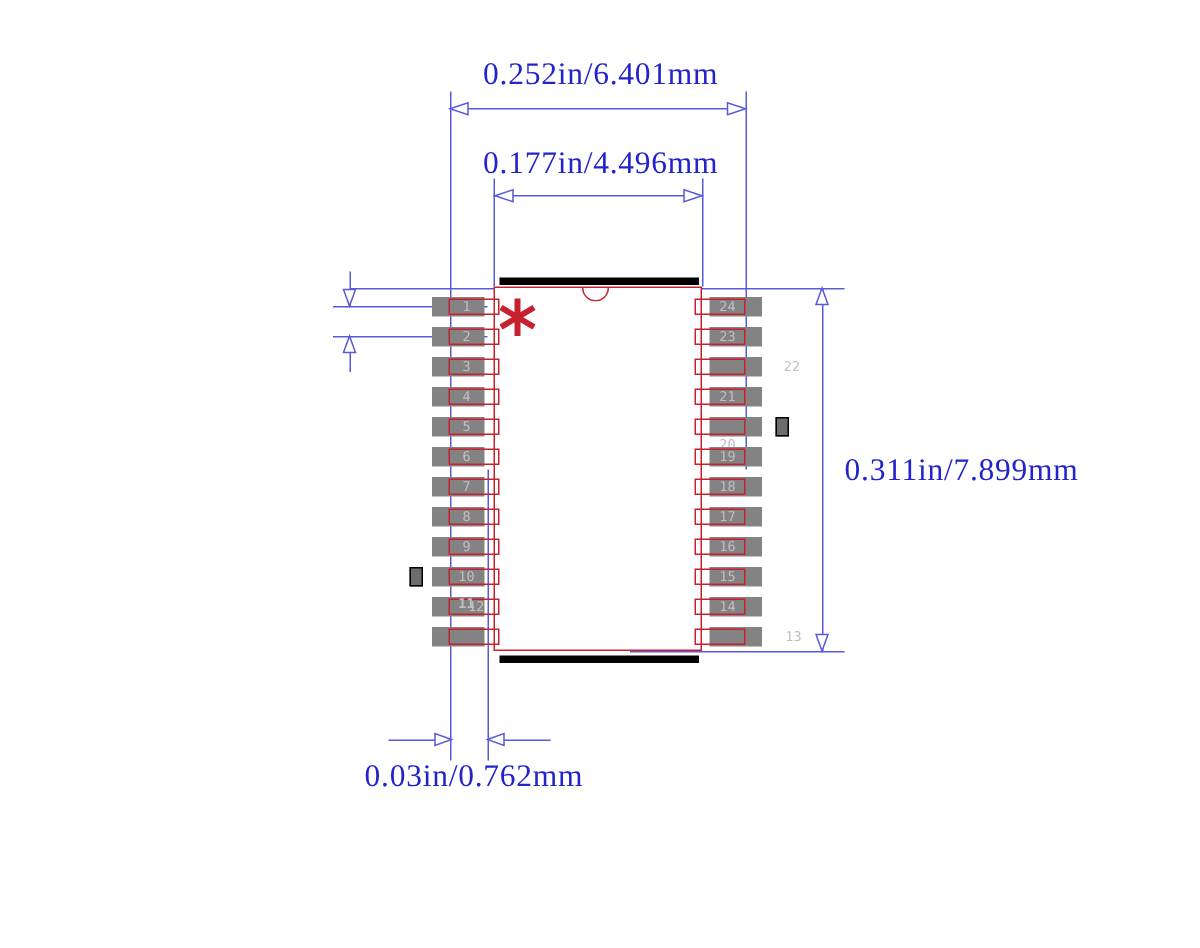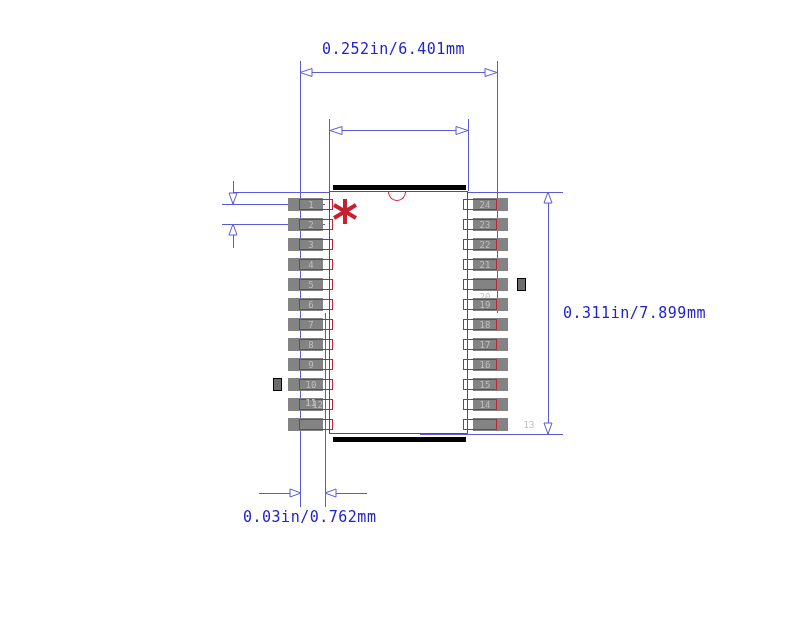--- a/index.html
+++ b/index.html
@@ -1,20 +1,20 @@
 <!DOCTYPE html>
 <html style="--blue: #5a5ad9; --blue_text: #2323cb; --red: #c7202e; --pad: #838383; --pad_label: #bfbfbf; --sq: #6d6d6d; --black: #000000;"><head>
 <meta charset="utf-8">
 <style>
   html,body{margin:0;padding:0;background:#fff;}
   #stage{position:relative;width:800px;height:632px;background:#fff;overflow:hidden;
          font-family:"DejaVu Sans Mono",monospace;}
   .hl{position:absolute;height:1px;background:var(--blue);}
   .vl{position:absolute;width:1px;background:var(--blue);}
-  .dim{position:absolute;font-size:15px;line-height:18px;color:var(--blue_text);white-space:nowrap;letter-spacing:0.5px;}
+  .dim{position:absolute;font-size:21px;line-height:18px;color:var(--blue_text);white-space:nowrap;letter-spacing:0.5px;font-family:Liberation Serif, serif;}
   #body-outline{position:absolute;left:329px;top:191px;width:139px;height:243px;
                 border:1px solid var(--red);box-sizing:border-box;background:transparent;}
   .bar{position:absolute;left:333px;width:133px;height:5px;background:var(--black);}
   #notch{position:absolute;left:388px;top:192px;width:18px;height:9px;background:#fff;
          border:1px solid var(--red);border-top:none;box-sizing:border-box;
          border-radius:0 0 9px 9px / 0 0 9px 9px;}
   .pad{position:absolute;width:35px;height:13px;background:var(--pad);}
   .pad.left{left:288px;} .pad.right{left:473px;}
   .lead{position:absolute;width:34px;height:11px;border:1px solid var(--red);box-sizing:border-box;}
   .lead.left{left:299px;} .lead.right{left:463px;}
@@ -95,21 +95,21 @@
     </div>
   <div id="pins-right">
       <div class="pad right" style="top: 198px;"></div>
       <div class="lead right" style="top: 199px;"></div>
       <div class="pnum right" style="top: 200px;">24</div>
       <div class="pad right" style="top: 218px;"></div>
       <div class="lead right" style="top: 219px;"></div>
       <div class="pnum right" style="top: 220px;">23</div>
       <div class="pad right" style="top: 238px;"></div>
       <div class="lead right" style="top: 239px;"></div>
-      <div class="pnum right" style="top: 240px;">22</div>
+      <div class="pnum right" style="top: 240px; padding-left: 43px;">22</div>
       <div class="pad right" style="top: 258px;"></div>
       <div class="lead right" style="top: 259px;"></div>
       <div class="pnum right" style="top: 260px;">21</div>
       <div class="pad right" style="top: 278px;"></div>
       <div class="lead right" style="top: 279px;"></div>
       <div class="pnum right" style="top: 292px;">20</div>
       <div class="pad right" style="top: 298px;"></div>
       <div class="lead right" style="top: 299px;"></div>
       <div class="pnum right" style="top: 300px;">19</div>
       <div class="pad right" style="top: 318px;"></div>
@@ -147,15 +147,16 @@
     <polygon class="arr" points="301,493 290,489 290,497"></polygon>
     <polygon class="arr" points="325,493 336,489 336,497"></polygon>
     <g>
       <line class="ast" x1="345" y1="199" x2="345" y2="224"></line>
       <line class="ast" x1="334" y1="205" x2="356" y2="218"></line>
       <line class="ast" x1="334" y1="218" x2="356" y2="205"></line>
     </g>
   </svg>
 
   <div class="dim" style="left:322px;top:40px;">0.252in/6.401mm</div>
+  <div class="dim" style="left:322px;top:99px;">0.177in/4.496mm</div>
   <div class="dim" style="left:563px;top:304px;">0.311in/7.899mm</div>
   <div class="dim" style="left:243px;top:508px;">0.03in/0.762mm</div>
 </div>
 
 </body></html>

